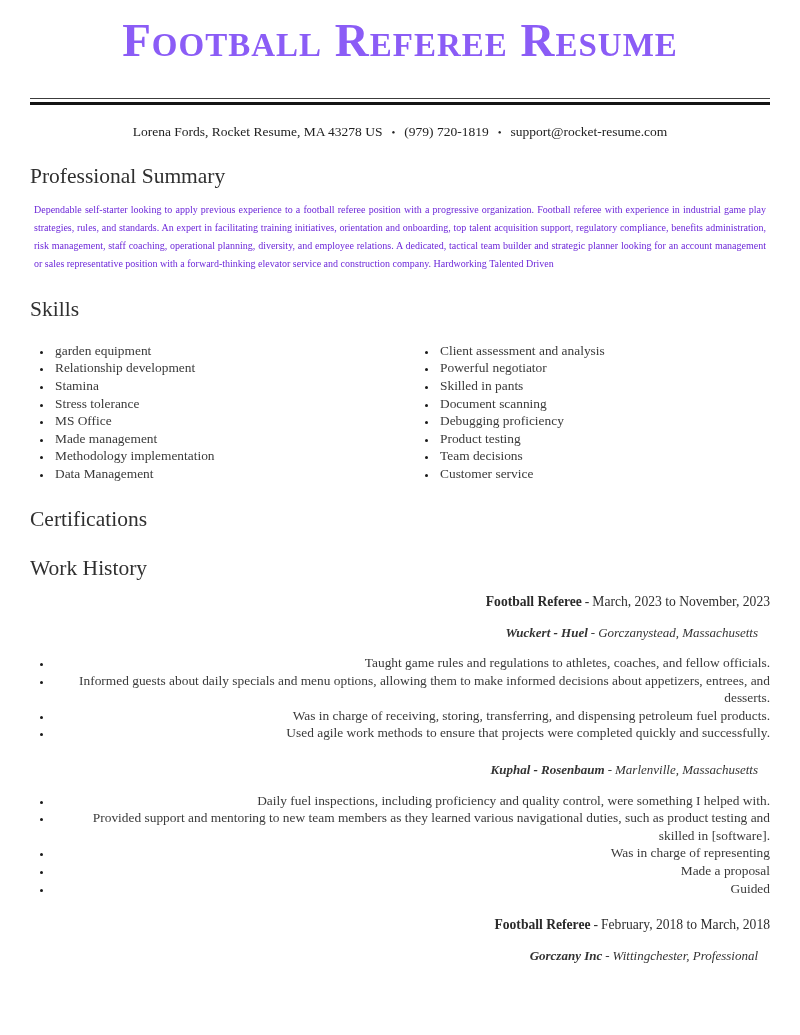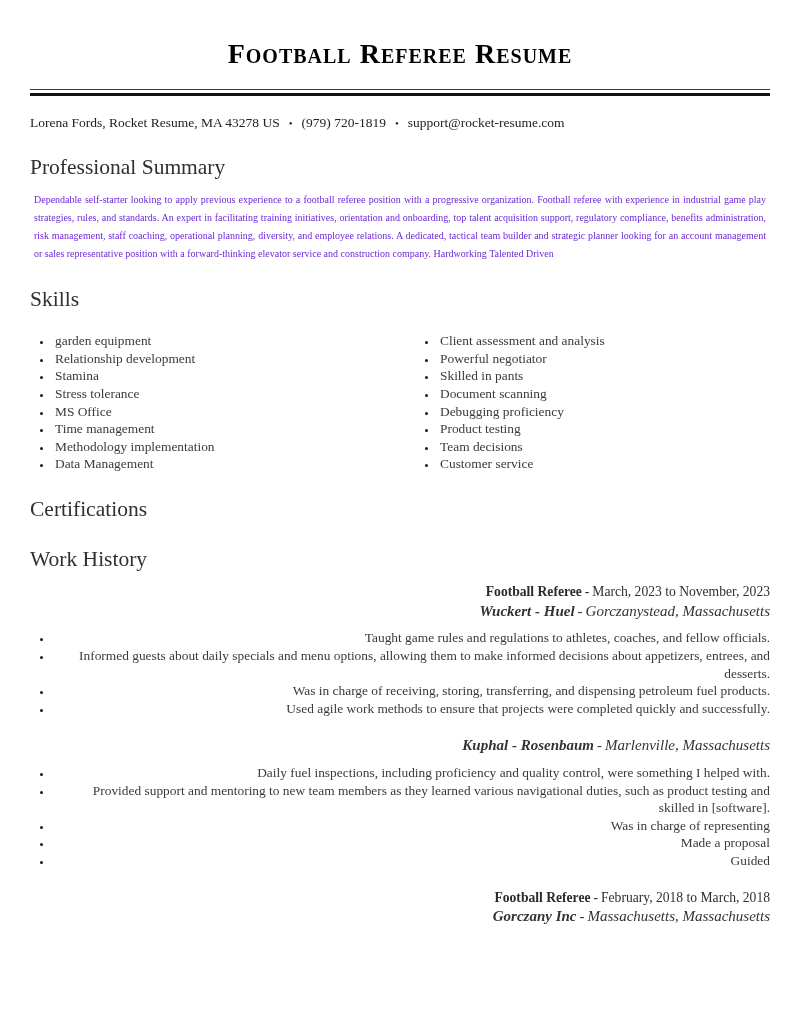--- a/index.html
+++ b/index.html
@@ -7,36 +7,37 @@
     width: 800px; height: 1035px;
     background: #ffffff;
     font-family: "Liberation Serif", serif;
     color: #3a3a3a;
     overflow: hidden;
   }
   .page { padding: 0 30px; }
 
   
   .doc-title {
-    margin-top: 39px;
+    margin-top: 15px;
     text-align: center;
     font-variant: small-caps;
     font-weight: 700;
-    font-size: 28px;
+    font-size: 47px;
     line-height: 1.1;
     letter-spacing: 1px;
-    color: #000000;
+    color: #8b5cf6;
   }
   .double-rule { margin-top: 12px; }
   .double-rule .thin { height: 1px; background: #3c3c3c; }
   .double-rule .gap  { height: 3px; background: transparent; }
   .double-rule .thick{ height: 3px; background: #141414; }
 
   .contact-line {
     margin-top: 19px;
+    text-align: center;
     font-size: 13.5px;
     color: #222222;
   }
   .contact-line .sep { margin: 0 9px; font-size: 11px; color: #222; }
 
   
   h2.section-heading {
     font-size: 21.5px;
     font-weight: 400;
     color: #303030;
@@ -75,22 +76,22 @@
   .job:first-of-type { margin-top: 8px; }
   .job-title-line {
     margin: 0;
     font-size: 13.6px;
     line-height: 18.5px;
     color: #2e2e2e;
   }
   .job-title { font-weight: 700; color: #2b2b2b; }
   .dash { margin: 0 3px; }
   .job-company-line {
-    margin: 0;
-    font-size: 15px;
+    margin: 12px;
+    font-size: 13px;
     line-height: 18.5px;
     font-style: italic;
     color: #333333;
   }
   .company-name { font-weight: 700; }
   .job ul.dot-list { margin-top: 9px; }
 </style>
 </head>
 <body>
 
@@ -115,21 +116,21 @@
 
   <section>
     <h2 class="section-heading">Skills</h2>
     <div class="skills-cols">
       <ul class="dot-list col-left">
         <li>garden equipment</li>
         <li>Relationship development</li>
         <li>Stamina</li>
         <li>Stress tolerance</li>
         <li>MS Office</li>
-        <li>Time management</li>
+        <li>Made management</li>
         <li>Methodology implementation</li>
         <li>Data Management</li>
       </ul>
       <ul class="dot-list col-right">
         <li>Client assessment and analysis</li>
         <li>Powerful negotiator</li>
         <li>Skilled in pants</li>
         <li>Document scanning</li>
         <li>Debugging proficiency</li>
         <li>Product testing</li>
@@ -163,18 +164,18 @@
         <li>Daily fuel inspections, including proficiency and quality control, were something I helped with.</li>
         <li>Provided support and mentoring to new team members as they learned various navigational duties, such as product testing and skilled in [software].</li>
         <li>Was in charge of representing</li>
         <li>Made a proposal</li>
         <li>Guided</li>
       </ul>
     </div>
 
     <div class="job">
       <p class="job-title-line"><span class="job-title">Football Referee</span><span class="dash">-</span><span>February, 2018 to March, 2018</span></p>
-      <p class="job-company-line"><span class="company-name">Gorczany Inc</span><span class="dash">-</span><span>Massachusetts, Massachusetts</span></p>
+      <p class="job-company-line"><span class="company-name">Gorczany Inc</span><span class="dash">-</span><span>Wittingchester, Professional</span></p>
 
     </div>
   </section>
 
 </div>
 
 </body></html>

